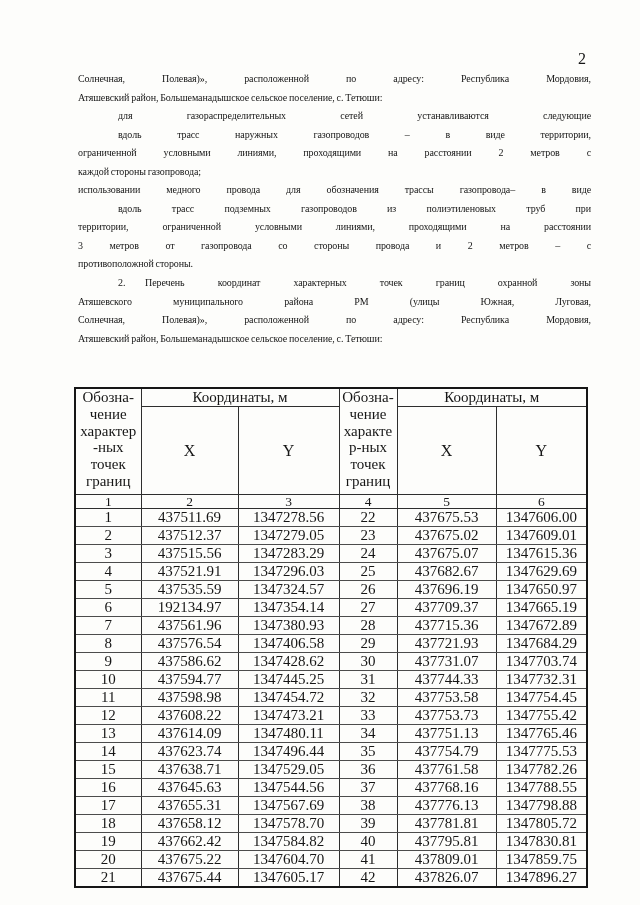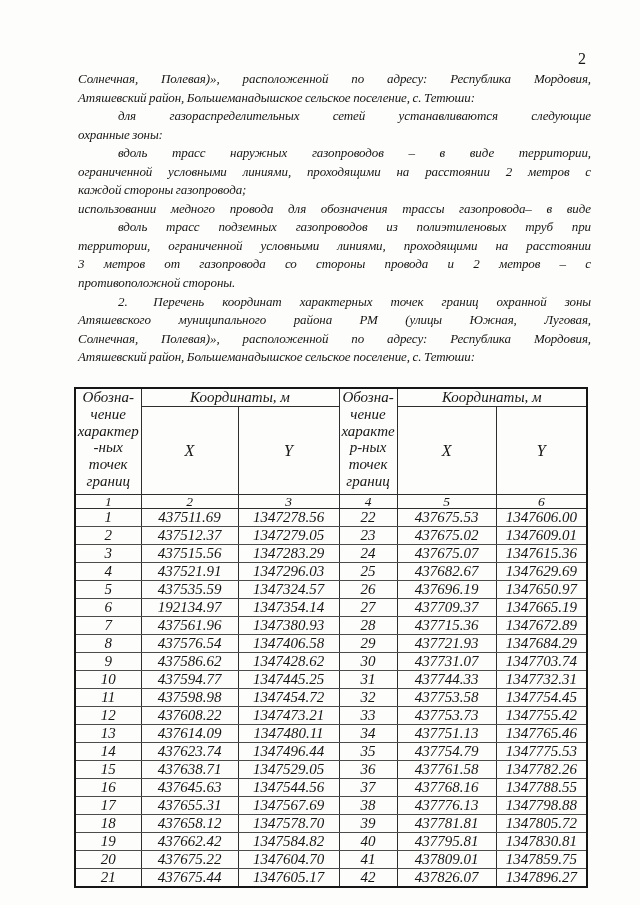--- a/index.html
+++ b/index.html
@@ -17,25 +17,24 @@
     position: absolute;
     top: 50px;
     left: 578px;
     font-size: 16px;
   }
   .text-block {
     position: absolute;
     top: 70px;
     left: 78px;
     width: 513px;
-    font-size: 13px;
+    font-size: 10px;
     line-height: 18.55px;
     letter-spacing: -0.1px;
     word-spacing: -0.5px;
-    font-style: italic;
   }
   .tline { text-align: justify; text-align-last: justify; }
   .tline.last { text-align-last: left; }
   .tline.ind { padding-left: 40px; }
 
   table.coords {
     position: absolute;
     top: 387px;
     left: 74px;
     width: 514px;
@@ -43,21 +42,21 @@
     table-layout: fixed;
     font-size: 15px;
   }
   table.coords th, table.coords td {
     border: 1px solid #2e2e2e;
     padding: 0;
     text-align: center;
     font-weight: normal;
     overflow: hidden;
   }
-  table.coords { border: 2px solid #161616; font-style: italic; }
+  table.coords { border: 2px solid #161616; }
   col.c1 { width: 66px; }
   col.c2 { width: 97px; }
   col.c3 { width: 101px; }
   col.c4 { width: 58px; }
   col.c5 { width: 99px; }
   col.c6 { width: 91px; }
   tr.r-coords th { height: 15px; font-size: 15px; }
   th.pointhdr {
     white-space: pre-line;
     vertical-align: top;
@@ -75,21 +74,20 @@
 <body>
 
 <div class="page">
 
   <div class="page-number">2</div>
 
   <div class="text-block" id="textblock">
       <div class="tline">Солнечная, Полевая)», расположенной по адресу: Республика Мордовия,</div>
       <div class="tline last">Атяшевский район, Большеманадышское сельское поселение, с. Тетюши:</div>
       <div class="tline ind">для газораспределительных сетей устанавливаются следующие</div>
-      <div class="tline last">охранные зоны:</div>
       <div class="tline ind">вдоль трасс наружных газопроводов – в виде территории,</div>
       <div class="tline">ограниченной условными линиями, проходящими на расстоянии 2 метров с</div>
       <div class="tline last">каждой стороны газопровода;</div>
       <div class="tline">использовании медного провода для обозначения трассы газопровода– в виде</div>
       <div class="tline ind">вдоль трасс подземных газопроводов из полиэтиленовых труб при</div>
       <div class="tline">территории, ограниченной условными линиями, проходящими на расстоянии</div>
       <div class="tline">3 метров от газопровода со стороны провода и 2 метров – с</div>
       <div class="tline last">противоположной стороны.</div>
       <div class="tline ind">2.  Перечень координат характерных точек границ охранной зоны</div>
       <div class="tline">Атяшевского муниципального района РМ (улицы Южная, Луговая,</div>

